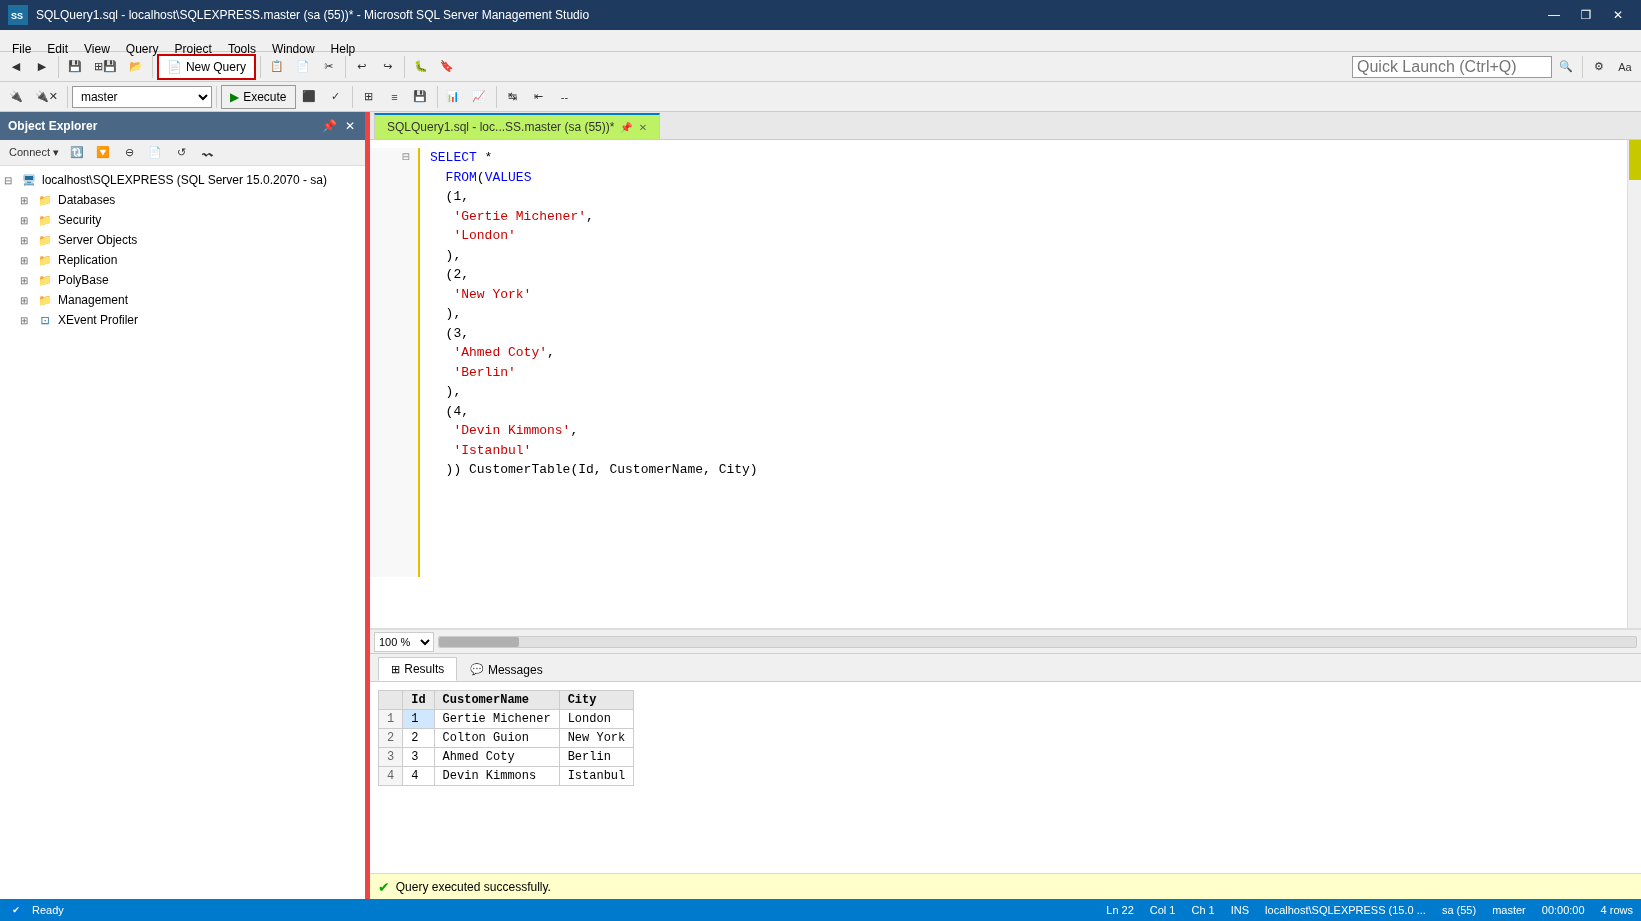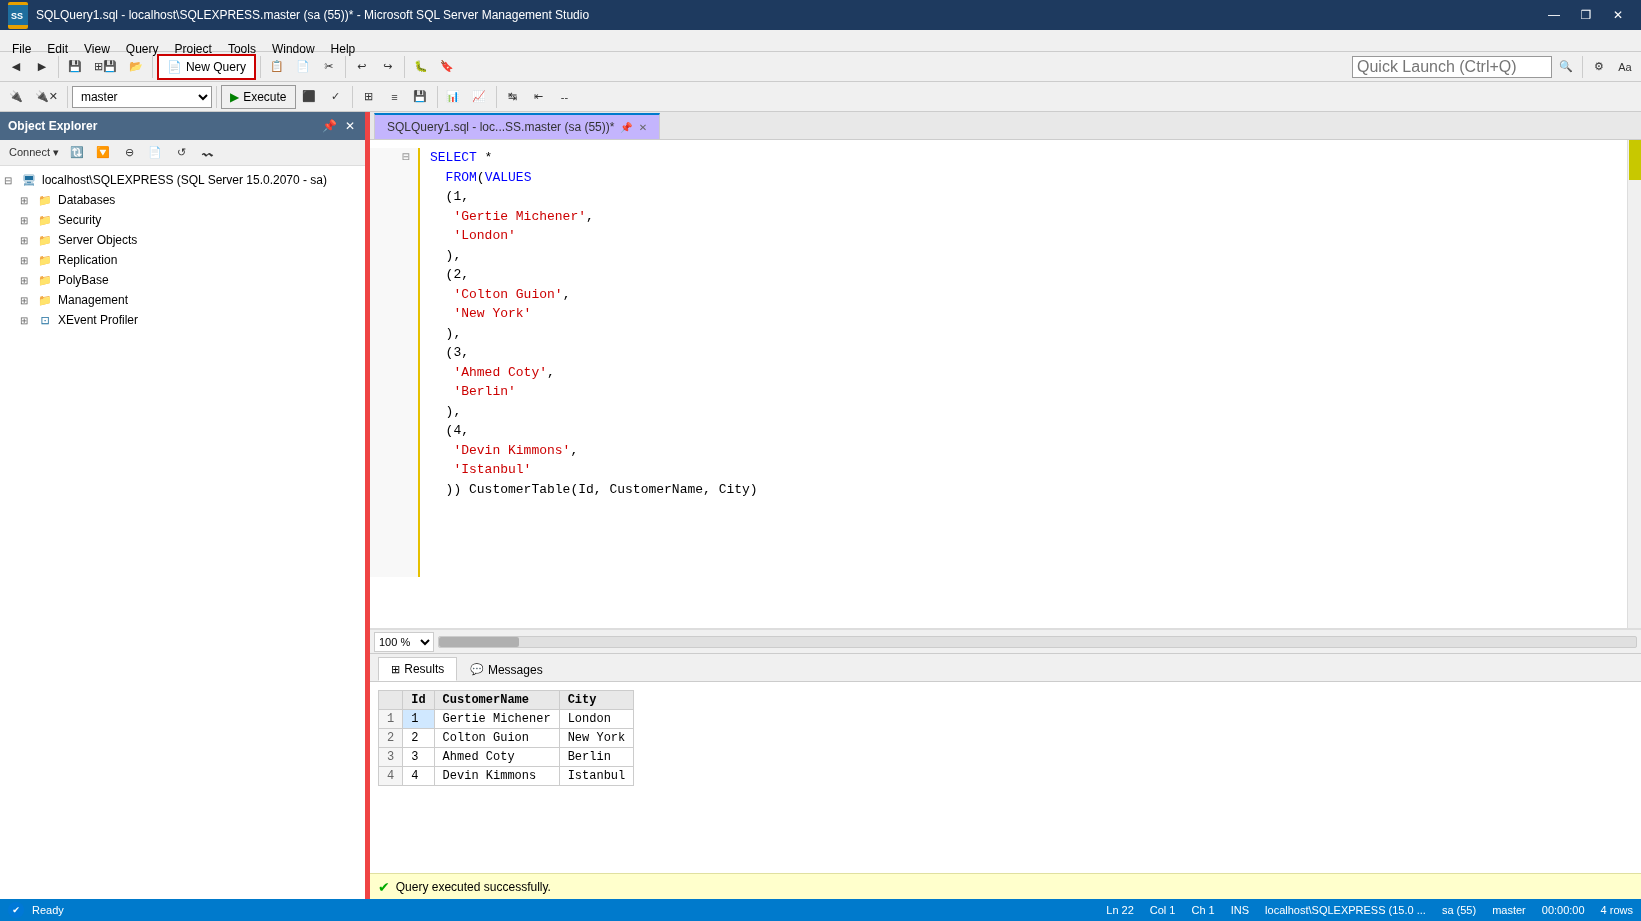--- a/index.html
+++ b/index.html
@@ -9,21 +9,21 @@
     #title-bar {
       background: #1e3a5f;
       color: white;
       height: 30px;
       display: flex;
       align-items: center;
       justify-content: space-between;
       padding: 0 8px;
     }
     #title-bar-left { display: flex; align-items: center; gap: 8px; }
-    #title-bar-logo { width: 20px; height: 27px; background: #e8a000; border-radius: 2px; display: flex; align-items: center; justify-content: center; font-size: 10px; color: white; font-weight: bold; }
+    #title-bar-logo { width: 20px; height: 17px; background: #e8a000; border-radius: 2px; display: flex; align-items: center; justify-content: center; font-size: 10px; color: white; font-weight: bold; }
     #title-bar-right { display: flex; gap: 2px; }
     .title-btn { width: 30px; height: 20px; background: transparent; border: none; color: white; cursor: pointer; display: flex; align-items: center; justify-content: center; font-size: 12px; }
 
     
     #menu-bar {
       background: #f0f0f0;
       height: 22px;
       display: flex;
       align-items: center;
       border-bottom: 1px solid #ccc;
@@ -203,21 +203,21 @@
       border: 1px solid #ccc;
       border-bottom: none;
       cursor: pointer;
       display: flex;
       align-items: center;
       gap: 6px;
       font-size: 12px;
       color: #333;
     }
     .tab.active {
-      background: #c4b5fd;
+      background: #bef264;
       border-top: 2px solid #007acc;
       z-index: 1;
     }
     .tab-close { font-size: 10px; color: #666; cursor: pointer; }
 
     
     #code-editor {
       flex: 1;
       background: white;
       padding: 8px 8px 8px 60px;
@@ -528,21 +528,20 @@
         <div>&nbsp;</div>
       </div>
       <div>
         <div class="code-line"><span class="kw-blue">SELECT</span><span class="kw-black"> *</span></div>
         <div class="code-line"><span class="kw-blue">  FROM</span><span class="kw-black">(</span><span class="kw-blue">VALUES</span></div>
         <div class="code-line"><span class="kw-black">  (1,</span></div>
         <div class="code-line"><span class="kw-black">   </span><span class="kw-red">'Gertie Michener'</span><span class="kw-black">,</span></div>
         <div class="code-line"><span class="kw-black">   </span><span class="kw-red">'London'</span></div>
         <div class="code-line"><span class="kw-black">  ),</span></div>
         <div class="code-line"><span class="kw-black">  (2,</span></div>
-        <div class="code-line"><span class="kw-black">   </span><span class="kw-red">'Colton Guion'</span><span class="kw-black">,</span></div>
         <div class="code-line"><span class="kw-black">   </span><span class="kw-red">'New York'</span></div>
         <div class="code-line"><span class="kw-black">  ),</span></div>
         <div class="code-line"><span class="kw-black">  (3,</span></div>
         <div class="code-line"><span class="kw-black">   </span><span class="kw-red">'Ahmed Coty'</span><span class="kw-black">,</span></div>
         <div class="code-line"><span class="kw-black">   </span><span class="kw-red">'Berlin'</span></div>
         <div class="code-line"><span class="kw-black">  ),</span></div>
         <div class="code-line"><span class="kw-black">  (4,</span></div>
         <div class="code-line"><span class="kw-black">   </span><span class="kw-red">'Devin Kimmons'</span><span class="kw-black">,</span></div>
         <div class="code-line"><span class="kw-black">   </span><span class="kw-red">'Istanbul'</span></div>
         <div class="code-line"><span class="kw-black">  )) CustomerTable(Id, CustomerName, City)</span></div>

